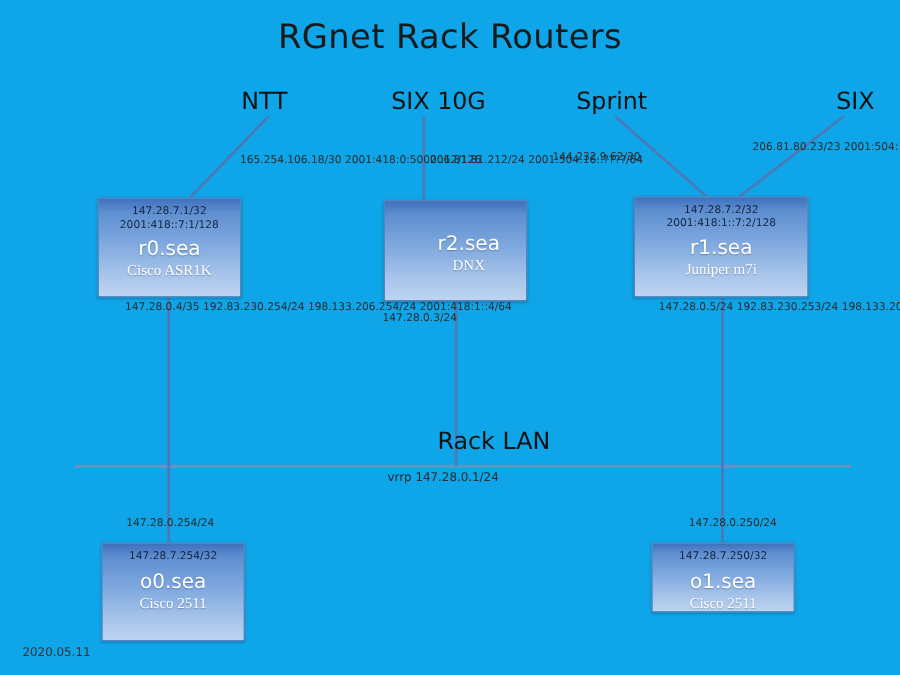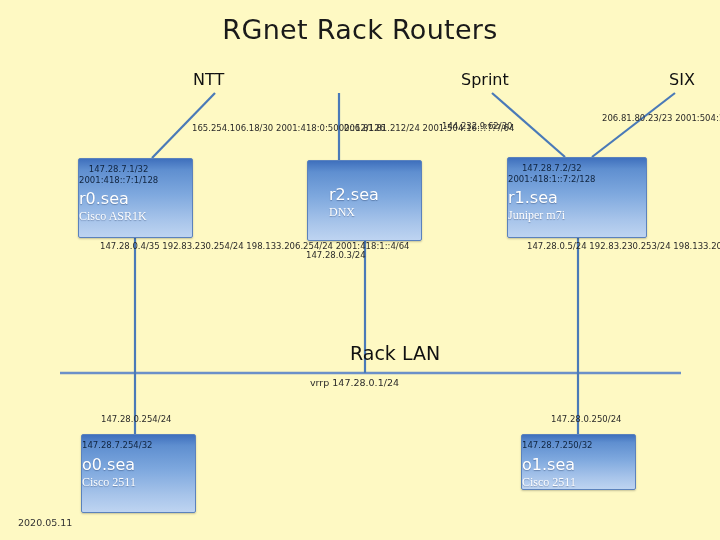--- a/index.html
+++ b/index.html
@@ -4,21 +4,21 @@
 <style>
   html, body {
     margin: 0;
     padding: 0;
     background: #ffffff;
   }
   #canvas {
     position: relative;
     width: 720px;
     height: 540px;
-    background: #fef9c3;
+    background: #0ea5e9;
     overflow: hidden;
     font-family: "DejaVu Sans", sans-serif;
   }
   #wires {
     position: absolute;
     left: 0;
     top: 0;
     width: 720px;
     height: 540px;
     pointer-events: none;
@@ -30,42 +30,42 @@
     width: 720px;
     text-align: center;
     font-family: "DejaVu Sans", sans-serif;
     font-size: 27px;
     color: #1a1a1a;
     letter-spacing: 0.3px;
   }
   .peer-label {
     position: absolute;
     font-family: "DejaVu Sans", sans-serif;
-    font-size: 16px;
+    font-size: 19px;
     color: #111111;
     white-space: nowrap;
   }
   .ip-note {
     position: absolute;
     font-family: "DejaVu Sans", sans-serif;
     font-size: 8.5px;
     line-height: 10.5px;
     color: #2a2a2a;
     white-space: nowrap;
   }
   .node {
     position: absolute;
     border: 1px solid #5b82bc;
     border-radius: 2px;
     background: linear-gradient(to bottom, #3f70bd 0%, #5f8fd0 14%, #7ea8de 45%, #a7c4ea 78%, #bed4f1 100%);
     box-shadow: 0 1px 2px rgba(0,0,0,0.22);
     box-sizing: border-box;
     display: flex;
     flex-direction: column;
-    align-items: flex-start;
+    align-items: center;
   }
   .node-ips {
     font-family: "DejaVu Sans", sans-serif;
     font-size: 8.5px;
     line-height: 10.5px;
     color: #10243f;
     text-align: center;
     margin-top: 5px;
     white-space: pre-line;
   }
@@ -136,20 +136,21 @@
     <line x1="578" y1="238" x2="578" y2="373" stroke="#4a7ab8" stroke-width="2.2"></line>
 
     <line x1="135" y1="373" x2="135" y2="434" stroke="#4a7ab8" stroke-width="2.2"></line>
 
     <line x1="578" y1="373" x2="578" y2="434" stroke="#4a7ab8" stroke-width="2.2"></line>
   </svg>
 
   <div class="title">RGnet Rack Routers</div>
 
   <div class="peer-label" style="left:193px; top:70px;">NTT</div>
+  <div class="peer-label" style="left:313px; top:70px;">SIX 10G</div>
   <div class="peer-label" style="left:461px; top:70px;">Sprint</div>
   <div class="peer-label" style="left:669px; top:70px;">SIX</div>
 
   <div class="ip-note" style="left:192px; top:123px;">165.254.106.18/30
 2001:418:0:5000::12/126</div>
   <div class="ip-note" style="left:344px; top:123px;">206.81.81.212/24
 2001:504:16::????/64</div>
   <div class="ip-note" style="left:442px; top:121px;">144.232.9.62/30</div>
   <div class="ip-note" style="left:602px; top:113px;">206.81.80.23/23
 2001:504:16::c3a/64</div>

